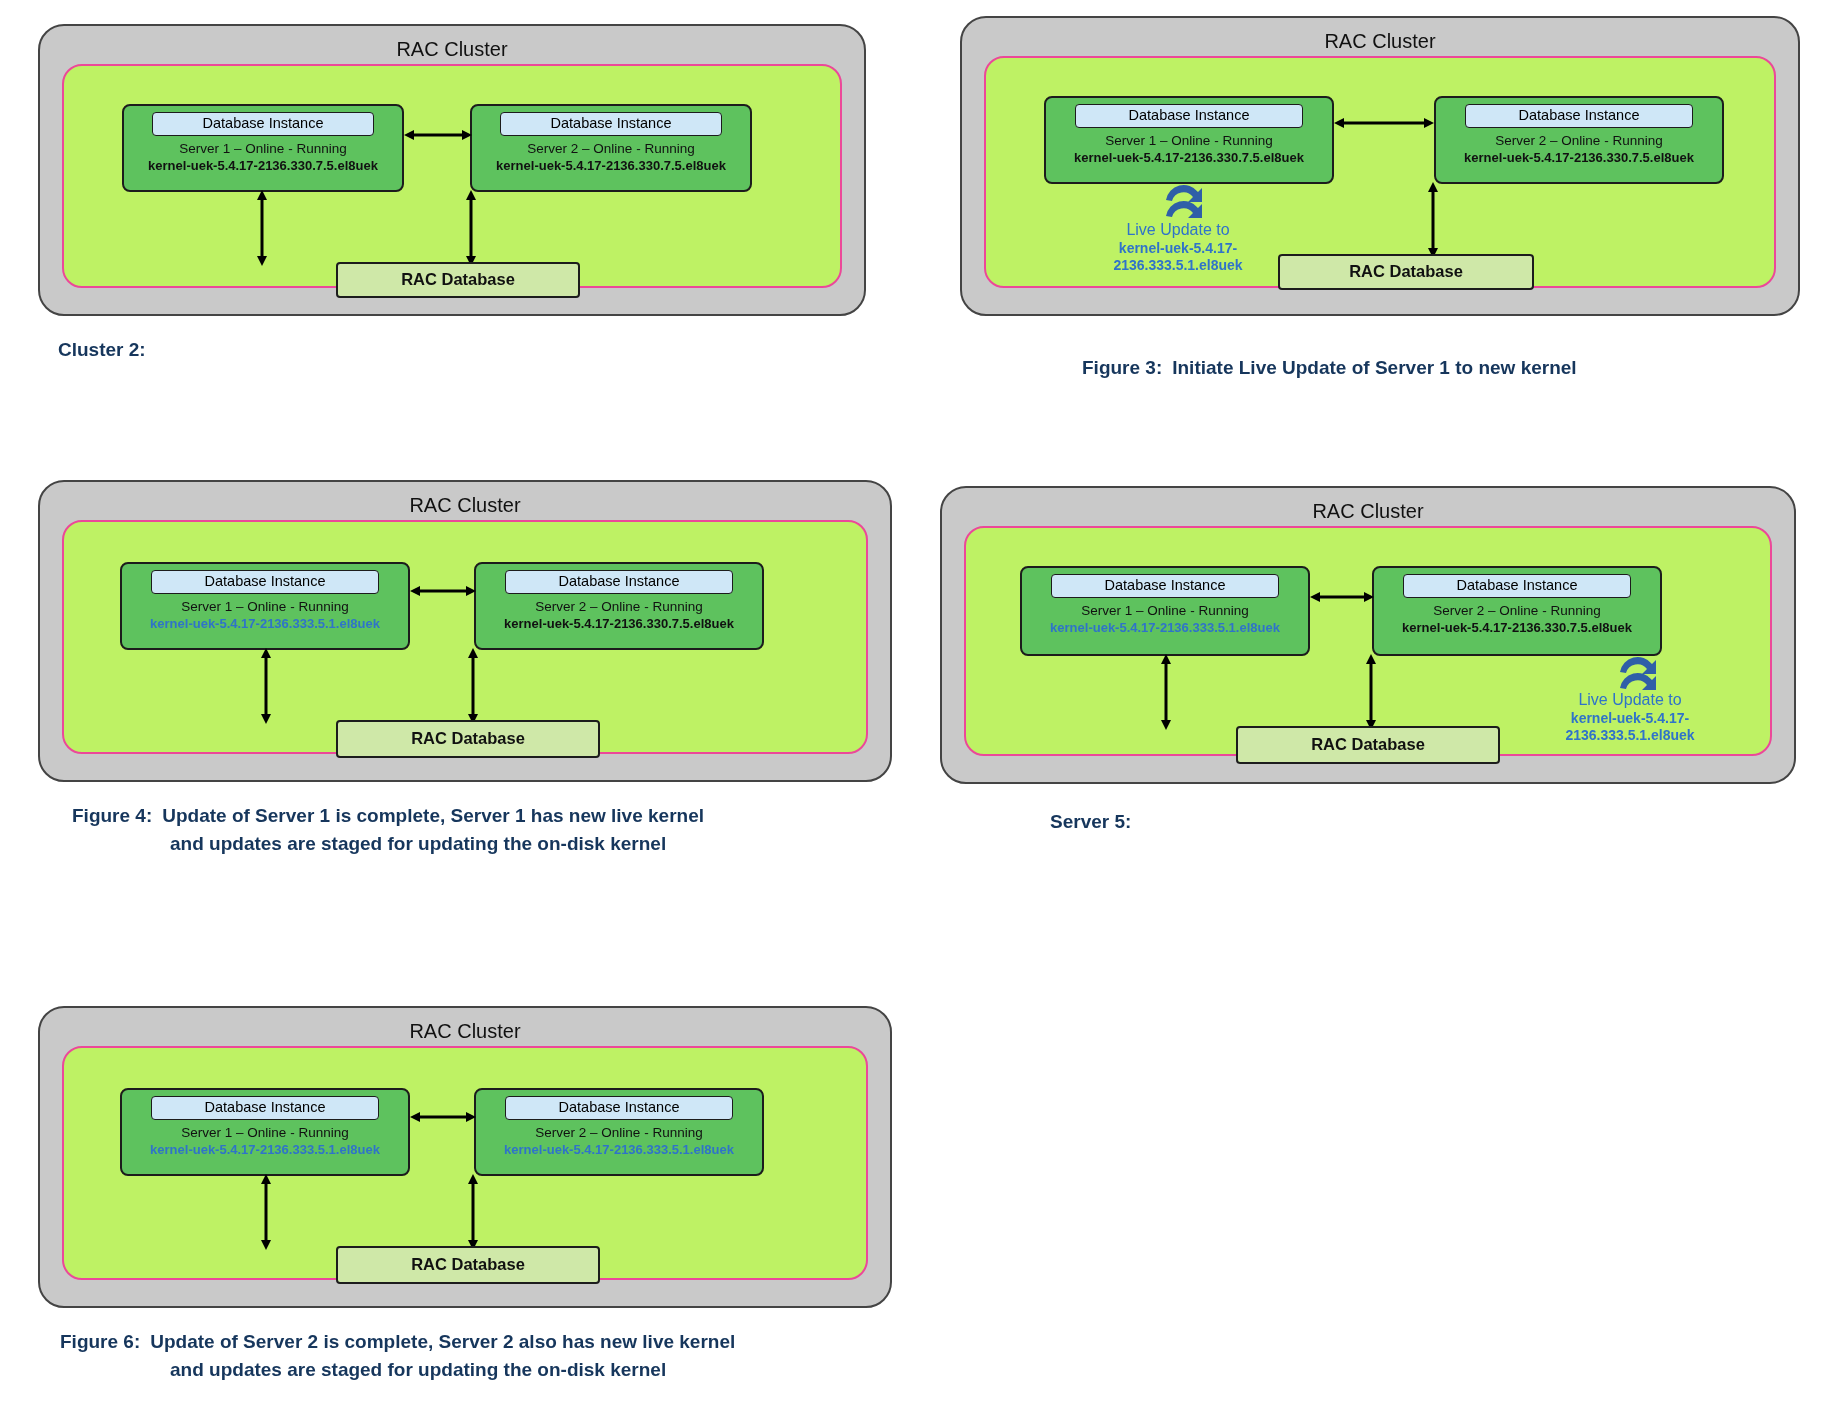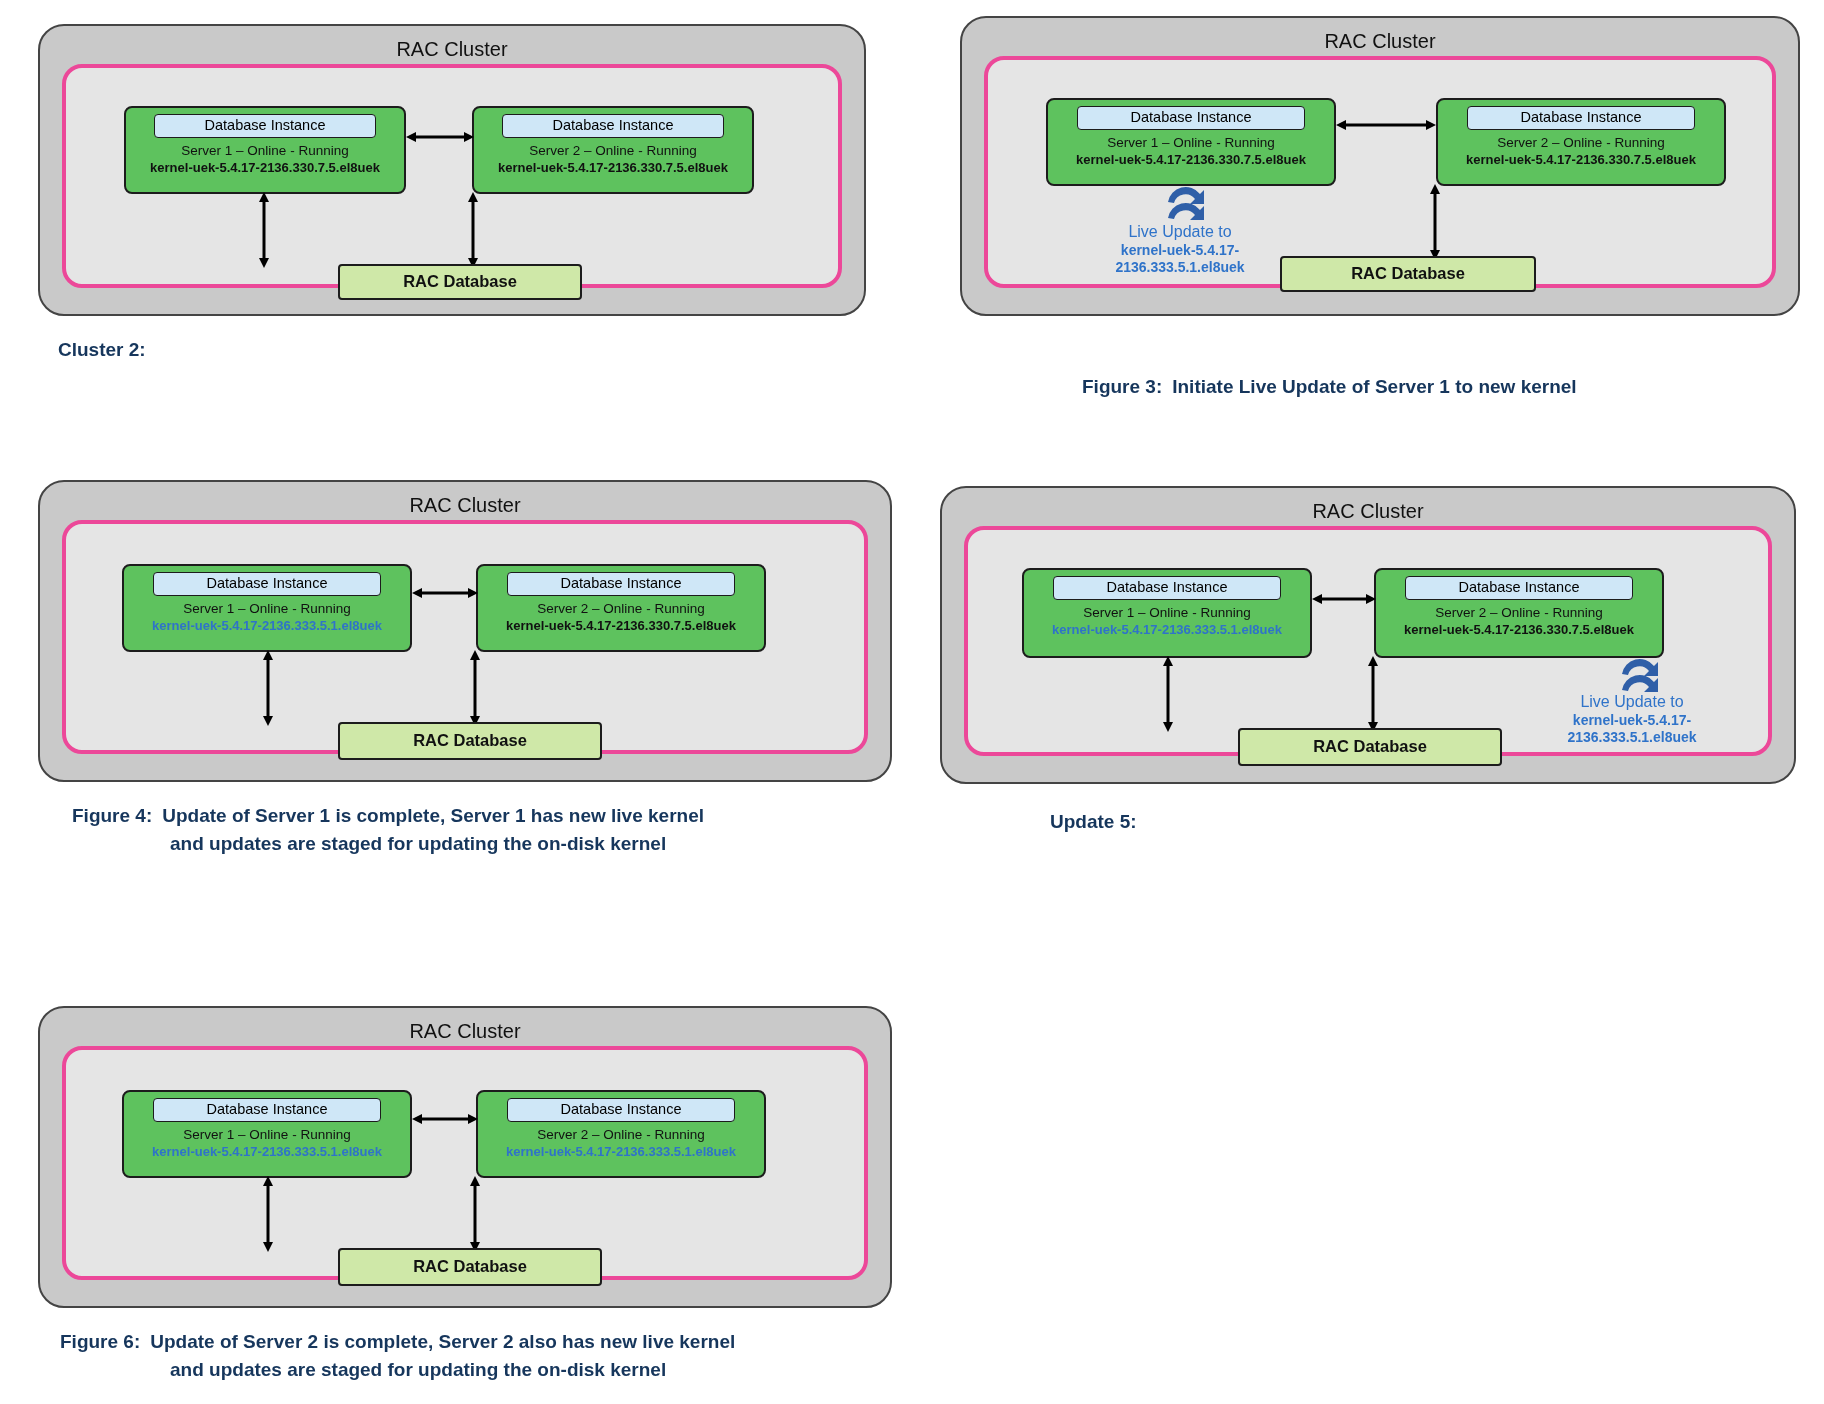--- a/index.html
+++ b/index.html
@@ -37,22 +37,22 @@
   }
   .cluster-title {
     text-align: center;
     font-size: 20px;
     color: #111;
     line-height: 1.1;
     padding-top: 4px;
     padding-bottom: 4px;
   }
   .cluster-inner {
-    background: #e5e5e5;
-    border: 4px solid #ec4899;
+    background: #bef264;
+    border: 2px solid #ec4899;
     border-radius: 20px;
     box-sizing: border-box;
     position: relative;
     margin: 0 14px 12px 14px;
     height: calc(100% - 48px);
   }
 
   
   .server {
     position: absolute;
@@ -239,21 +239,21 @@
           </svg>
         </div>
         <div class="liveupdate" style="left:112px; top:162px;">
           <div class="lu-title">Live Update to</div>
           <div class="lu-kernel">kernel-uek-5.4.17-</div>
           <div class="lu-kernel">2136.333.5.1.el8uek</div>
         </div>
       </div>
     </div>
 
-    <div class="caption" style="left:122px; top:338px;margin-top:19px;">
+    <div class="caption" style="left:122px; top:338px;">
       <div class="cap-row">
         <span class="cap-lbl">Figure 3:</span>
         <span class="cap-txt">Initiate Live Update of Server 1 to new kernel</span>
       </div>
     </div>
   </div>
 
   <div class="figure" style="left:38px; top:480px; width:860px;">
     <div class="cluster" style="width:854px; height:302px;">
       <div class="cluster-title">RAC Cluster</div>
@@ -360,21 +360,21 @@
         <div class="liveupdate" style="left:584px; top:162px;">
           <div class="lu-title">Live Update to</div>
           <div class="lu-kernel">kernel-uek-5.4.17-</div>
           <div class="lu-kernel">2136.333.5.1.el8uek</div>
         </div>
       </div>
     </div>
 
     <div class="caption" style="left:110px; top:322px;">
       <div class="cap-row">
-        <span class="cap-lbl">Update 5:</span>
+        <span class="cap-lbl">Server 5:</span>
       </div>
     </div>
   </div>
 
   <div class="figure" style="left:38px; top:1006px; width:860px;">
     <div class="cluster" style="width:854px; height:302px;">
       <div class="cluster-title">RAC Cluster</div>
       <div class="cluster-inner">
 
         <div class="server" style="left:56px; top:40px; width:290px; height:88px;">

